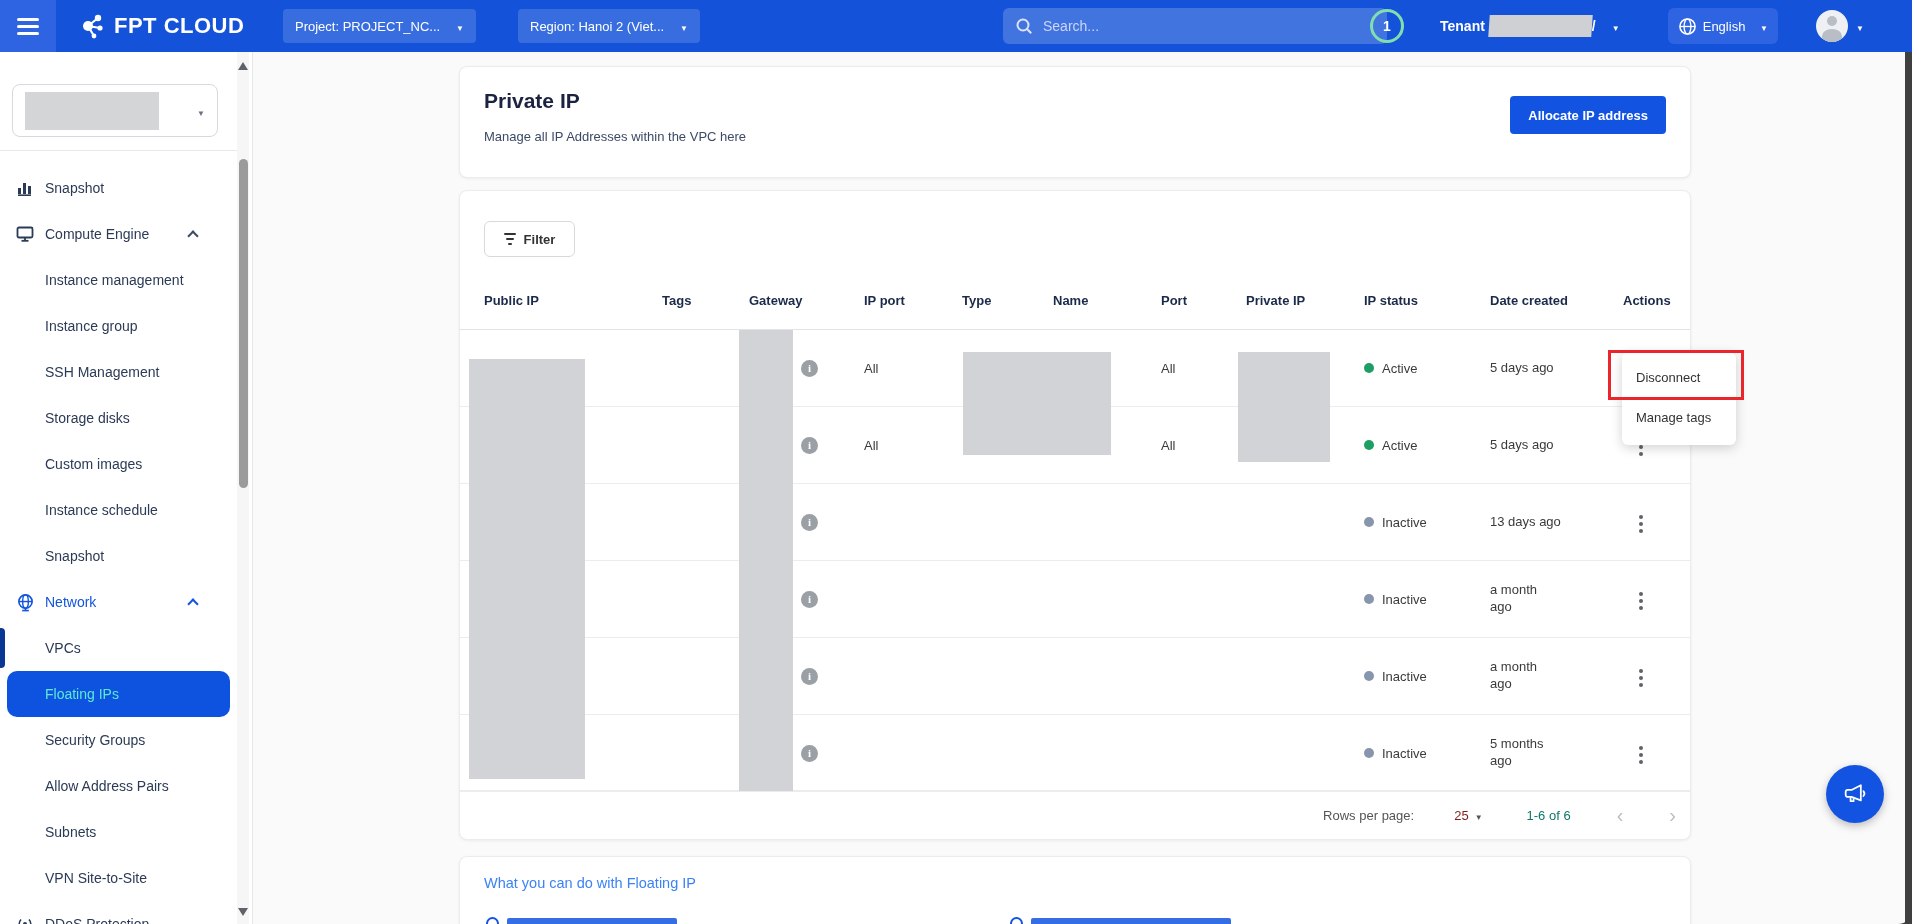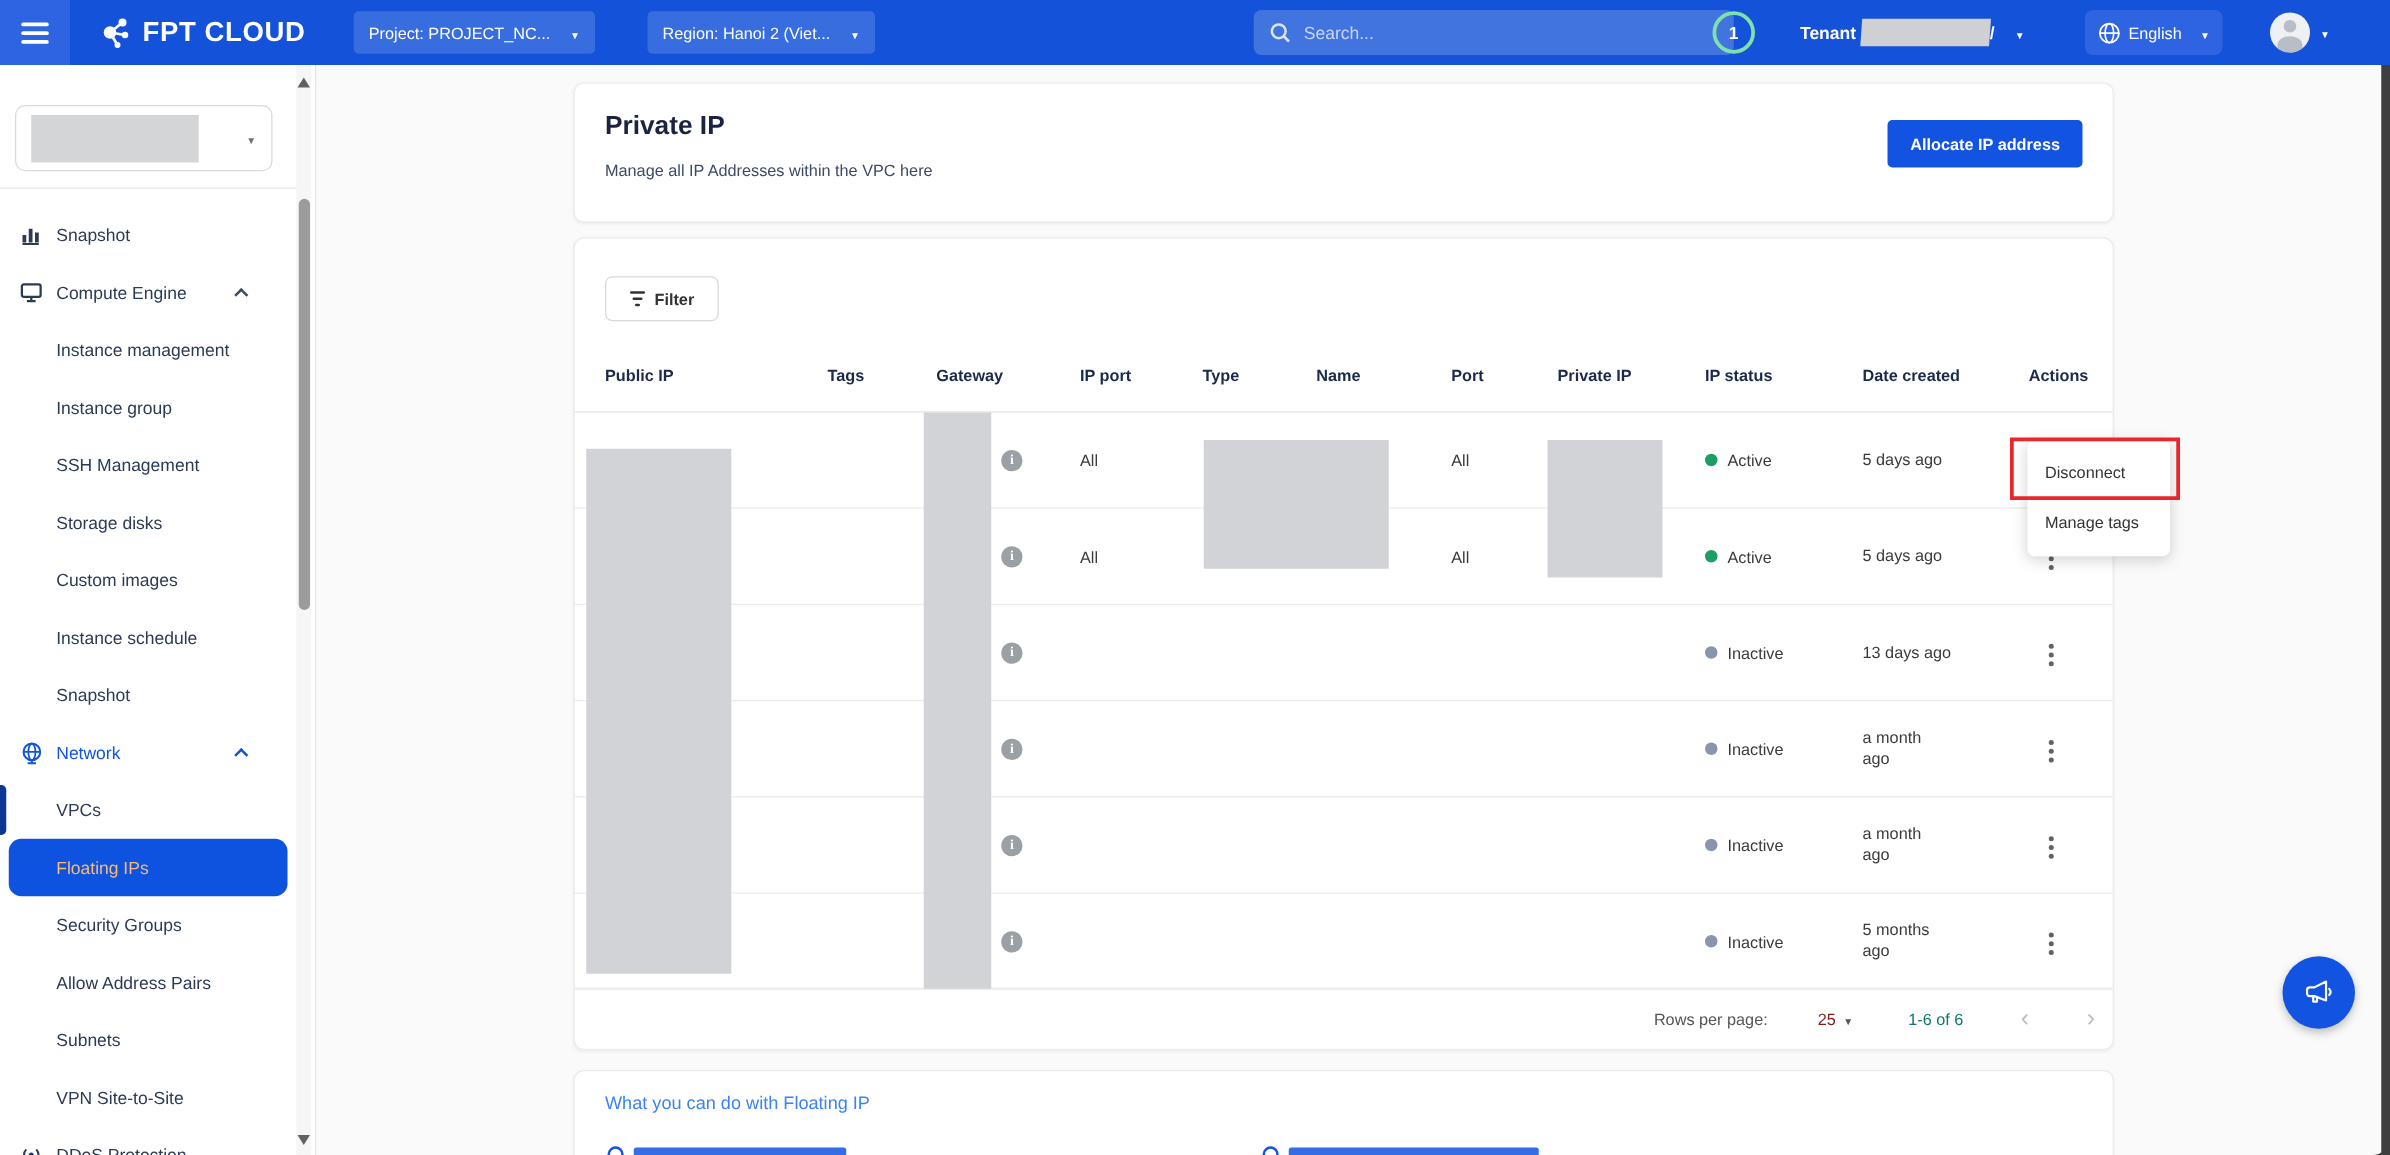--- a/index.html
+++ b/index.html
@@ -39,21 +39,21 @@
   .side-select .caret { color:#6b7280; }
   .side-divider { position:absolute; left:0; top:98px; width:237px; height:1px; background:#e8e8e8; }
   .nav { position:absolute; left:0; top:113px; width:237px; }
   .nav-item { position:relative; height:46px; display:flex; align-items:center; font-size:14px; color:#2b3a55; cursor:pointer; }
   .nav-item .nicon { position:absolute; left:15px; width:20px; height:20px; display:flex; align-items:center; justify-content:center; }
   .nav-item .nlabel { position:absolute; left:45px; white-space:nowrap; }
   .nav-item.sub .nlabel { left:45px; }
   .nav-item .chev-up { position:absolute; right:40px; width:8px; height:8px; border-left:2px solid #3c4a66; border-top:2px solid #3c4a66; transform:rotate(45deg); margin-top:4px; }
   .nav-item.blue { color:#1254e1; }
   .nav-item.blue .chev-up { border-color:#1254e1; }
-  .nav-item.active { background:#0d53e0; border-radius:10px; margin-left:7px; margin-right:7px; color:#fdba74; }
+  .nav-item.active { background:#0d53e0; border-radius:10px; margin-left:7px; margin-right:7px; color:#5eead4; }
   .nav-item.active .nlabel { left:38px; }
   .active-tab { position:absolute; left:0; width:5px; height:40px; background:#0a3694; border-radius:0 4px 4px 0; }
   
   .sb-track { position:absolute; right:3px; top:0; bottom:0; width:12px; background:#f6f6f6; }
   .sb-up { position:absolute; right:4px; top:10px; width:0; height:0; border-left:5px solid transparent; border-right:5px solid transparent; border-bottom:8px solid #5f6368; cursor:pointer; }
   .sb-down { position:absolute; right:4px; bottom:8px; width:0; height:0; border-left:5px solid transparent; border-right:5px solid transparent; border-top:8px solid #5f6368; cursor:pointer; }
   .sb-thumb { position:absolute; right:4px; top:107px; width:9px; height:329px; background:#9b9b9b; border-radius:5px; cursor:pointer; }
 
   
   .main { position:absolute; left:253px; top:52px; right:7px; bottom:0; background:#fafafa; overflow:hidden; }

